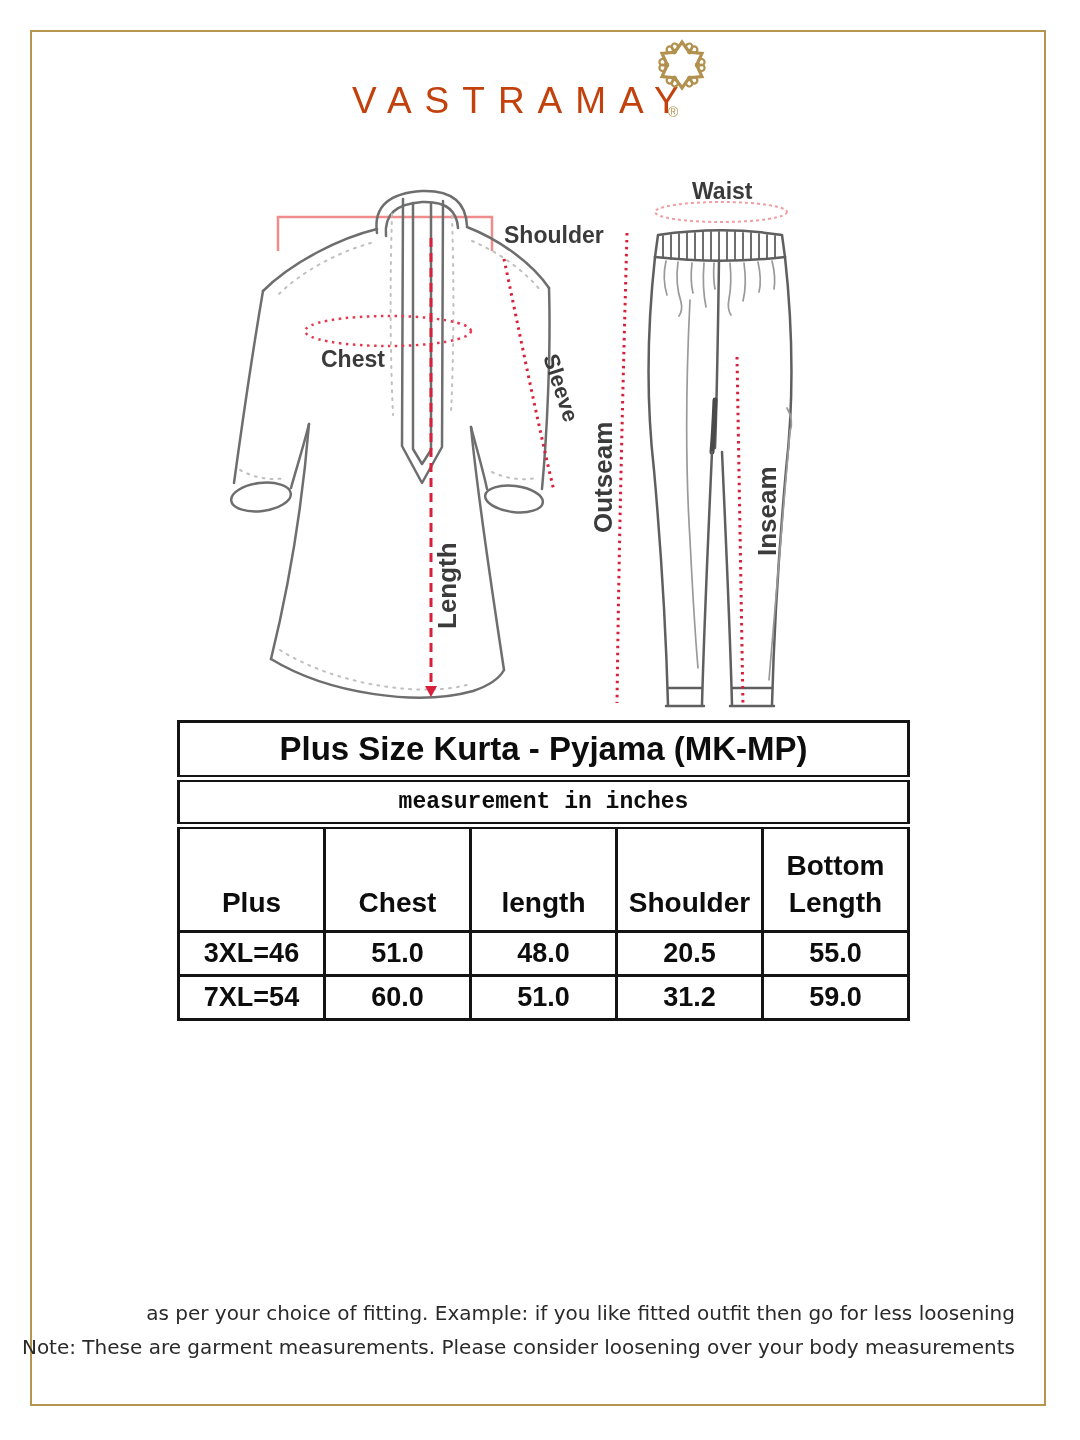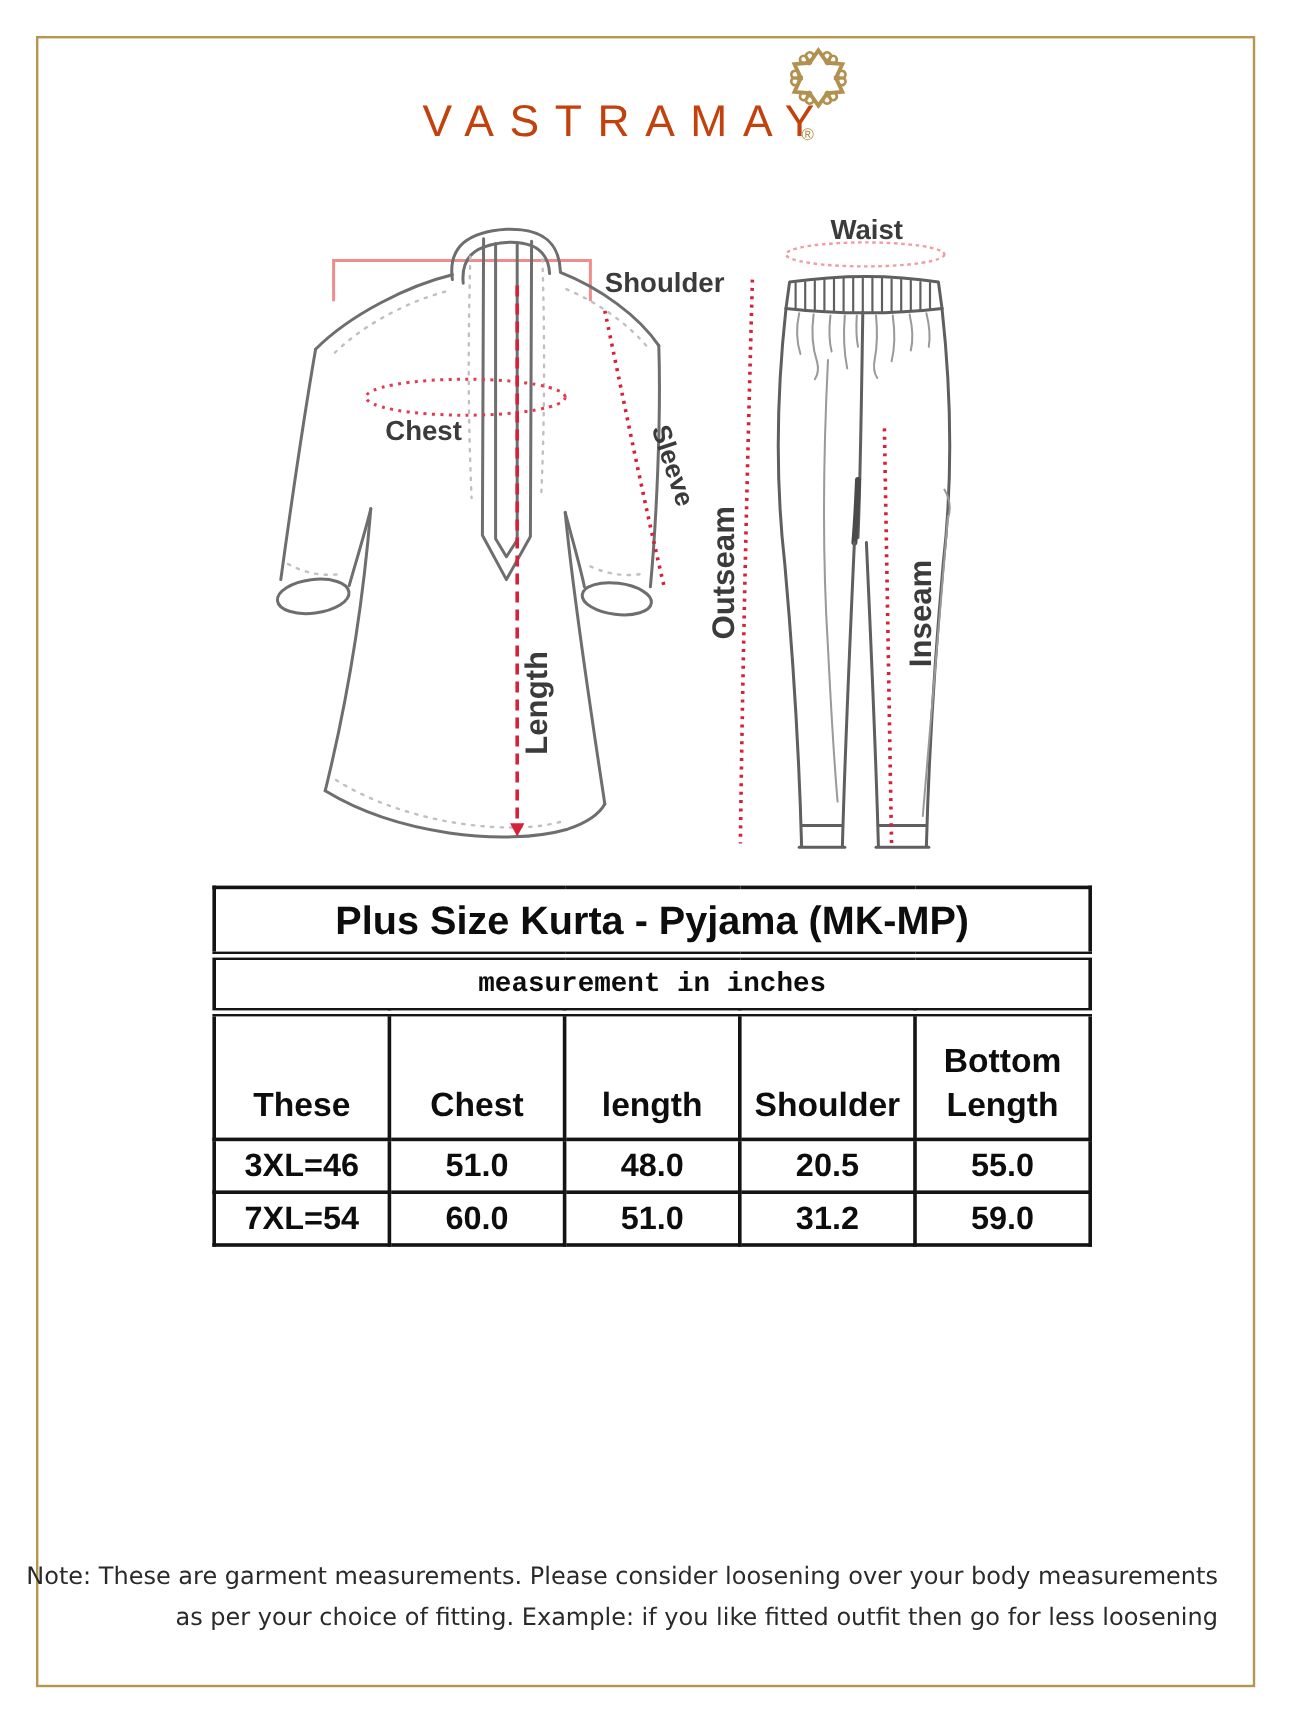--- a/index.html
+++ b/index.html
@@ -18,21 +18,21 @@
   }
   .brand-reg{
     position:absolute;left:668px;top:104px;font-size:14px;color:#b2914f;
   }
   .brand-ornament{position:absolute;left:650px;top:33px;}
   
   .diagram{position:absolute;left:0;top:0;}
   .diag-label{font-family:"Liberation Sans",sans-serif;font-weight:bold;fill:#3b3b3b;}
   
   .size-table{
-    position:absolute;left:177px;top:738px;width:730px;
+    position:absolute;left:177px;top:720px;width:730px;
     border-collapse:collapse;table-layout:fixed;
   }
   .size-table td{
     border:3px solid #141414;text-align:center;font-weight:bold;color:#0d0d0d;
     padding:0;overflow:hidden;
   }
   .t-title td{height:52px;font-size:33px;border-bottom:7px double #141414;}
   .t-sub td{height:40px;font-size:23px;border-bottom:7px double #141414;font-family:Liberation Mono, monospace;}
   .t-head td{height:92px;font-size:28px;vertical-align:bottom;padding-bottom:9px;line-height:1.3;}
   .t-row td{height:41px;font-size:27px;}
@@ -174,21 +174,21 @@
       <col style="width:146px">
     </colgroup>
   <tbody>
     <tr class="t-title">
       <td colspan="5">Plus Size Kurta - Pyjama (MK-MP)</td>
     </tr>
     <tr class="t-sub">
       <td colspan="5">measurement in inches</td>
     </tr>
     <tr class="t-head">
-      <td>These</td>
+      <td>Plus</td>
       <td>Chest</td>
       <td>length</td>
       <td>Shoulder</td>
       <td>Bottom Length</td>
     </tr>
     <tr class="t-row">
       <td>3XL=46</td>
       <td>51.0</td>
       <td>48.0</td>
       <td>20.5</td>
@@ -198,15 +198,15 @@
       <td>7XL=54</td>
       <td>60.0</td>
       <td>51.0</td>
       <td>31.2</td>
       <td>59.0</td>
     </tr>
   </tbody>
 </table>
 
 <div class="note">
+  <div>as per your choice of fitting. Example: if you like fitted outfit then go for less loosening</div>
   <div>Note: These are garment measurements. Please consider loosening over your body measurements</div>
-  <div>as per your choice of fitting. Example: if you like fitted outfit then go for less loosening</div>
 </div>
 
 </body></html>

